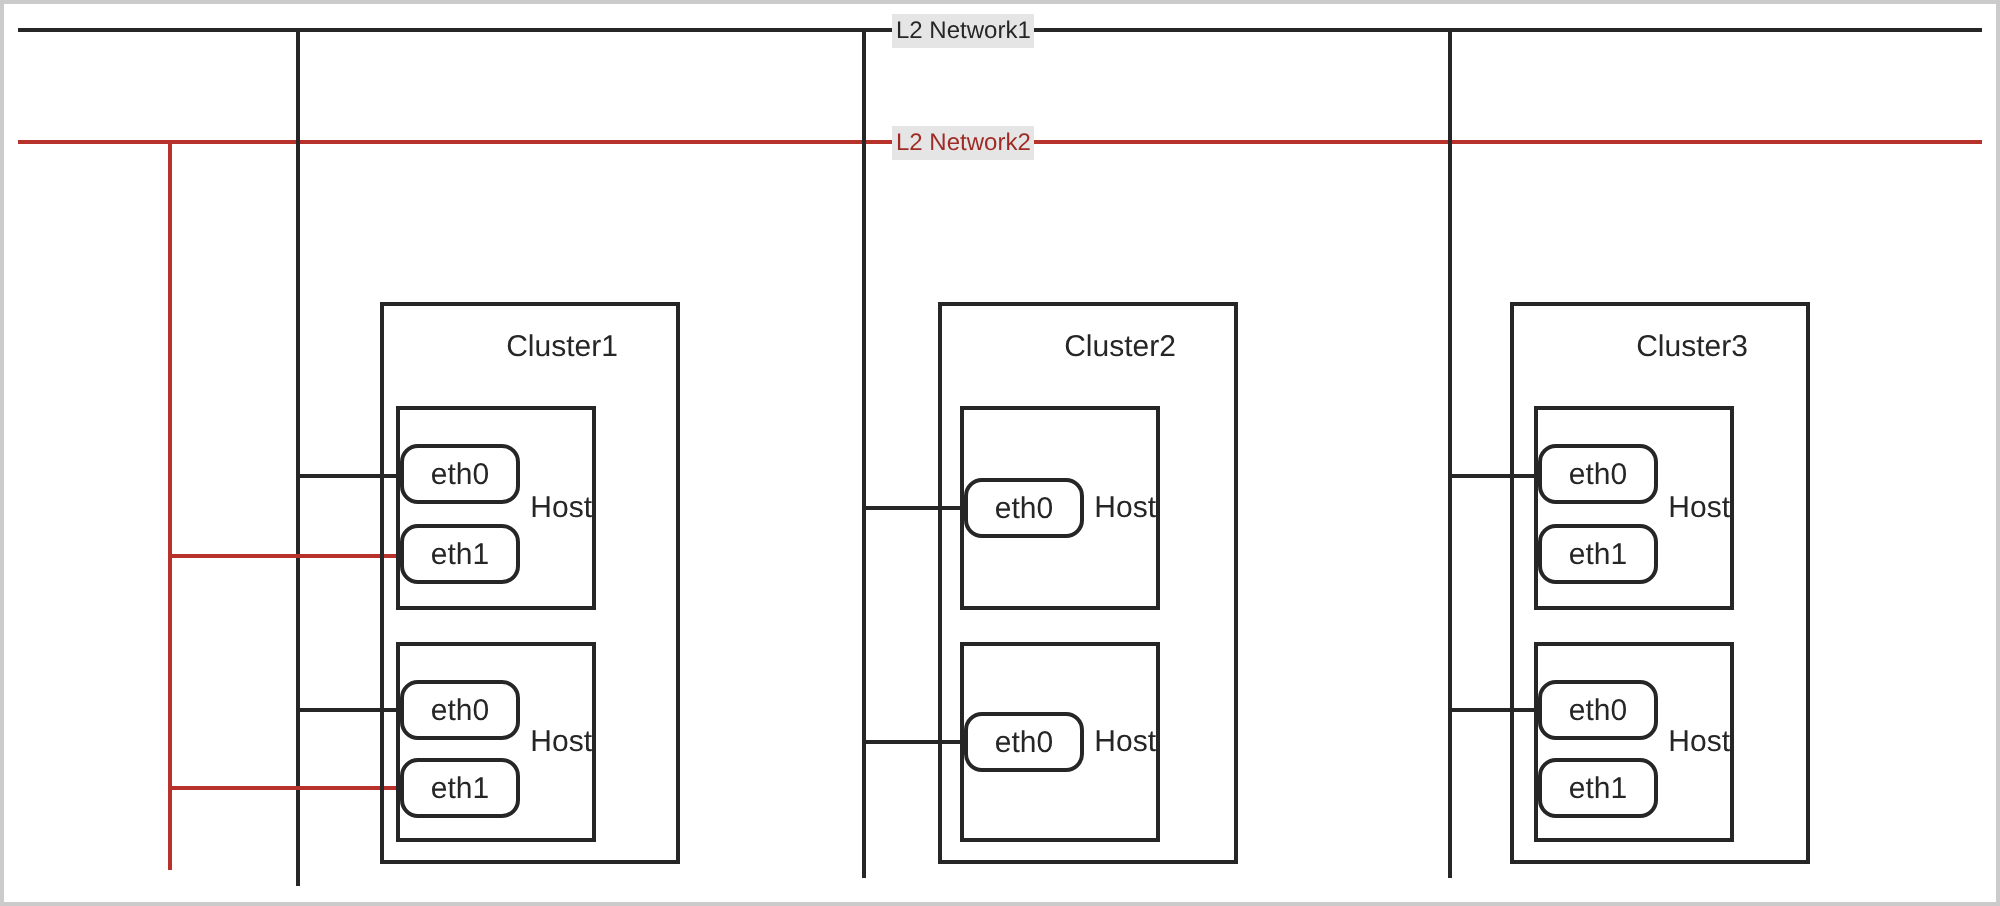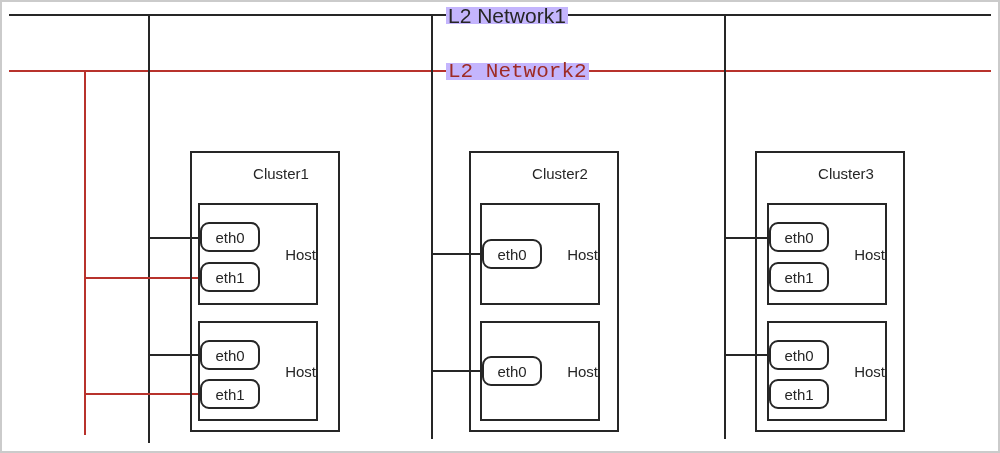--- a/index.html
+++ b/index.html
@@ -12,42 +12,42 @@
     font-family:"Liberation Sans",sans-serif;
     color:#262626;
     overflow:hidden;
   }
   .hline{position:absolute;height:2px;z-index:1;}
   .vline{position:absolute;width:2px;z-index:1;}
   .black{background:#262626;}
   .red{background:#b8322c;}
   .netlabel{
     position:absolute;z-index:5;
-    background:#c4b5fd;
-    font-size:21px;line-height:17px;
+    background:#e5e5e5;
+    font-size:12px;line-height:17px;
     padding:0 2px;
     white-space:nowrap;
   }
   .netlabel.n1{color:#262626;}
-  .netlabel.n2{color:#9e2b25;font-family:Liberation Mono, monospace;}
+  .netlabel.n2{color:#9e2b25;}
   .cluster{
     position:absolute;z-index:2;
     box-sizing:border-box;
     width:150px;height:281px;
     border:2px solid #262626;
     background:transparent;
   }
   .cluster-label{
     position:absolute;top:12px;left:0;right:0;
     text-align:center;font-size:15px;padding-left:32px;
   }
   .host{
     position:absolute;z-index:3;
     box-sizing:border-box;
-    width:120px;
+    width:100px;
     border:2px solid #262626;
     background:#fff;
   }
   .eth{
     position:absolute;z-index:4;left:0;
     box-sizing:border-box;
     width:60px;height:30px;
     border:2px solid #262626;border-radius:9px;
     background:#fff;
     display:flex;align-items:center;justify-content:center;

